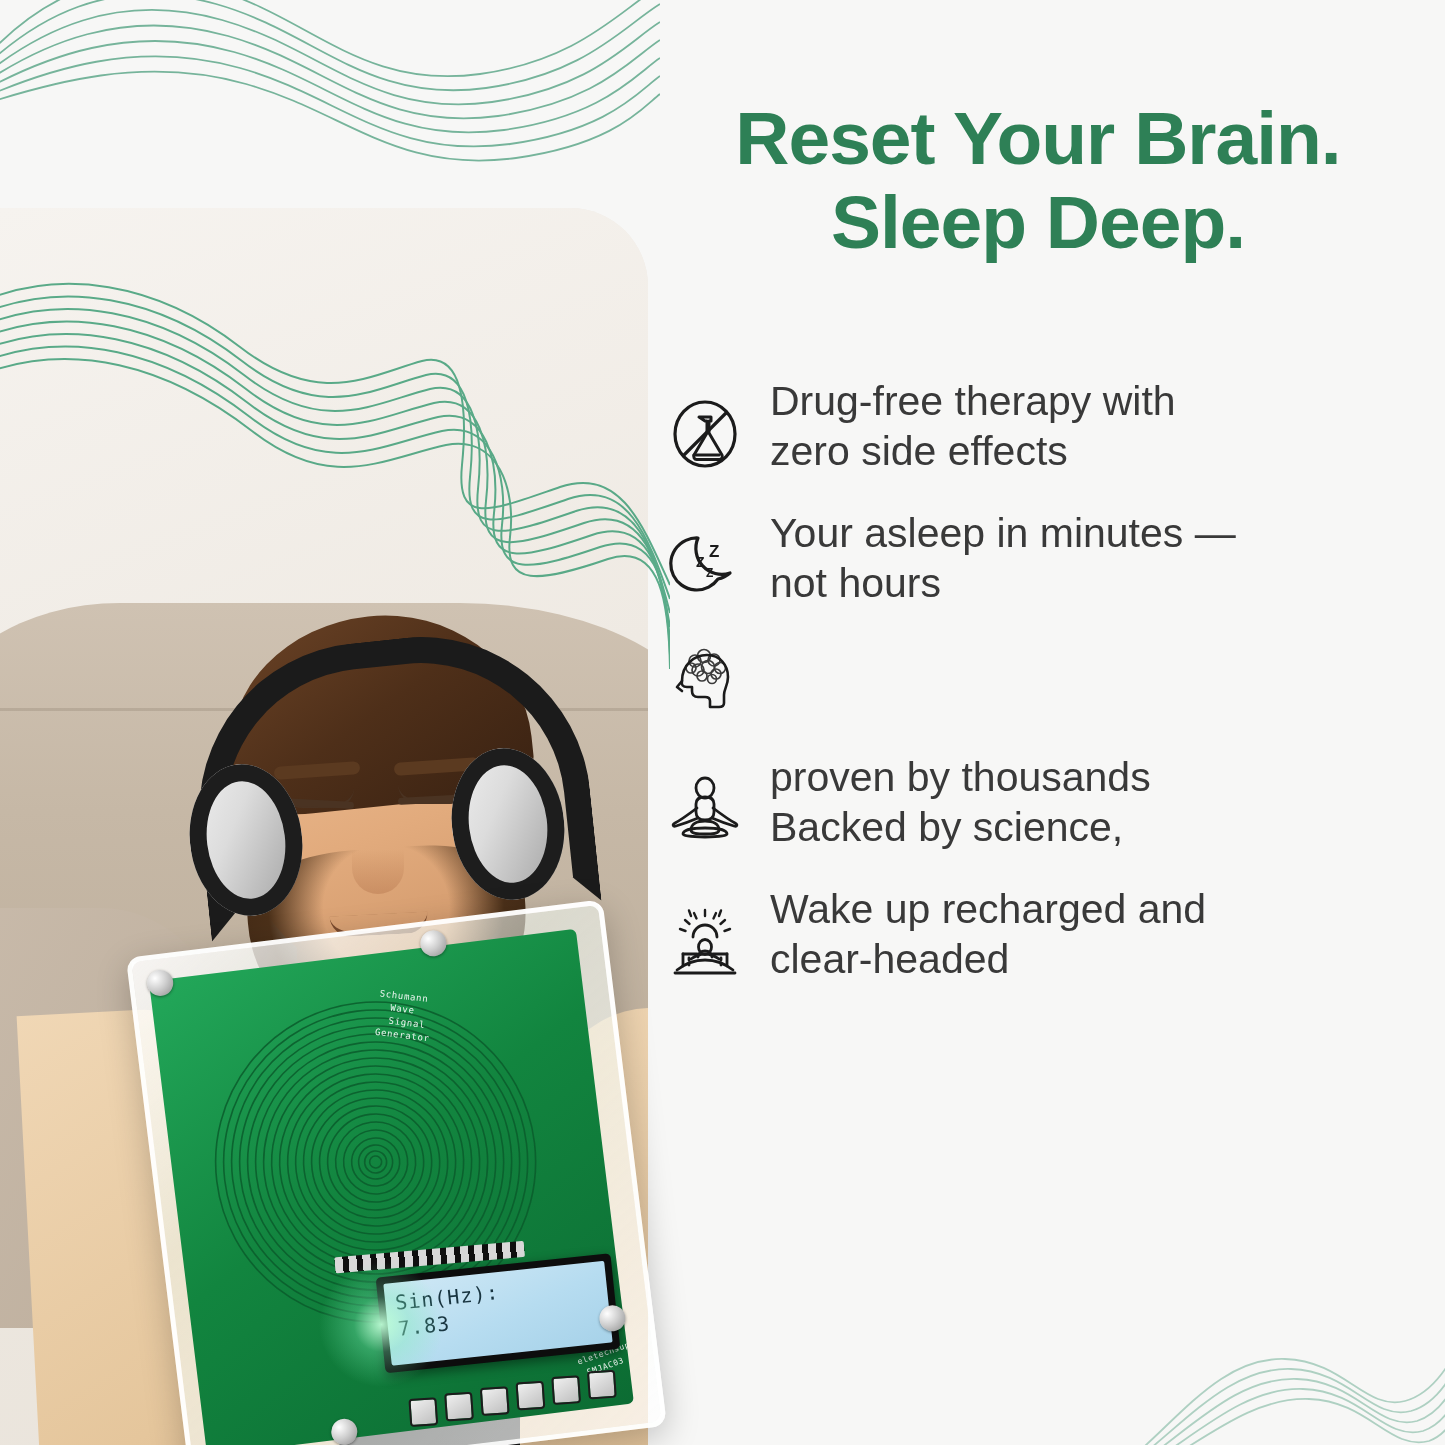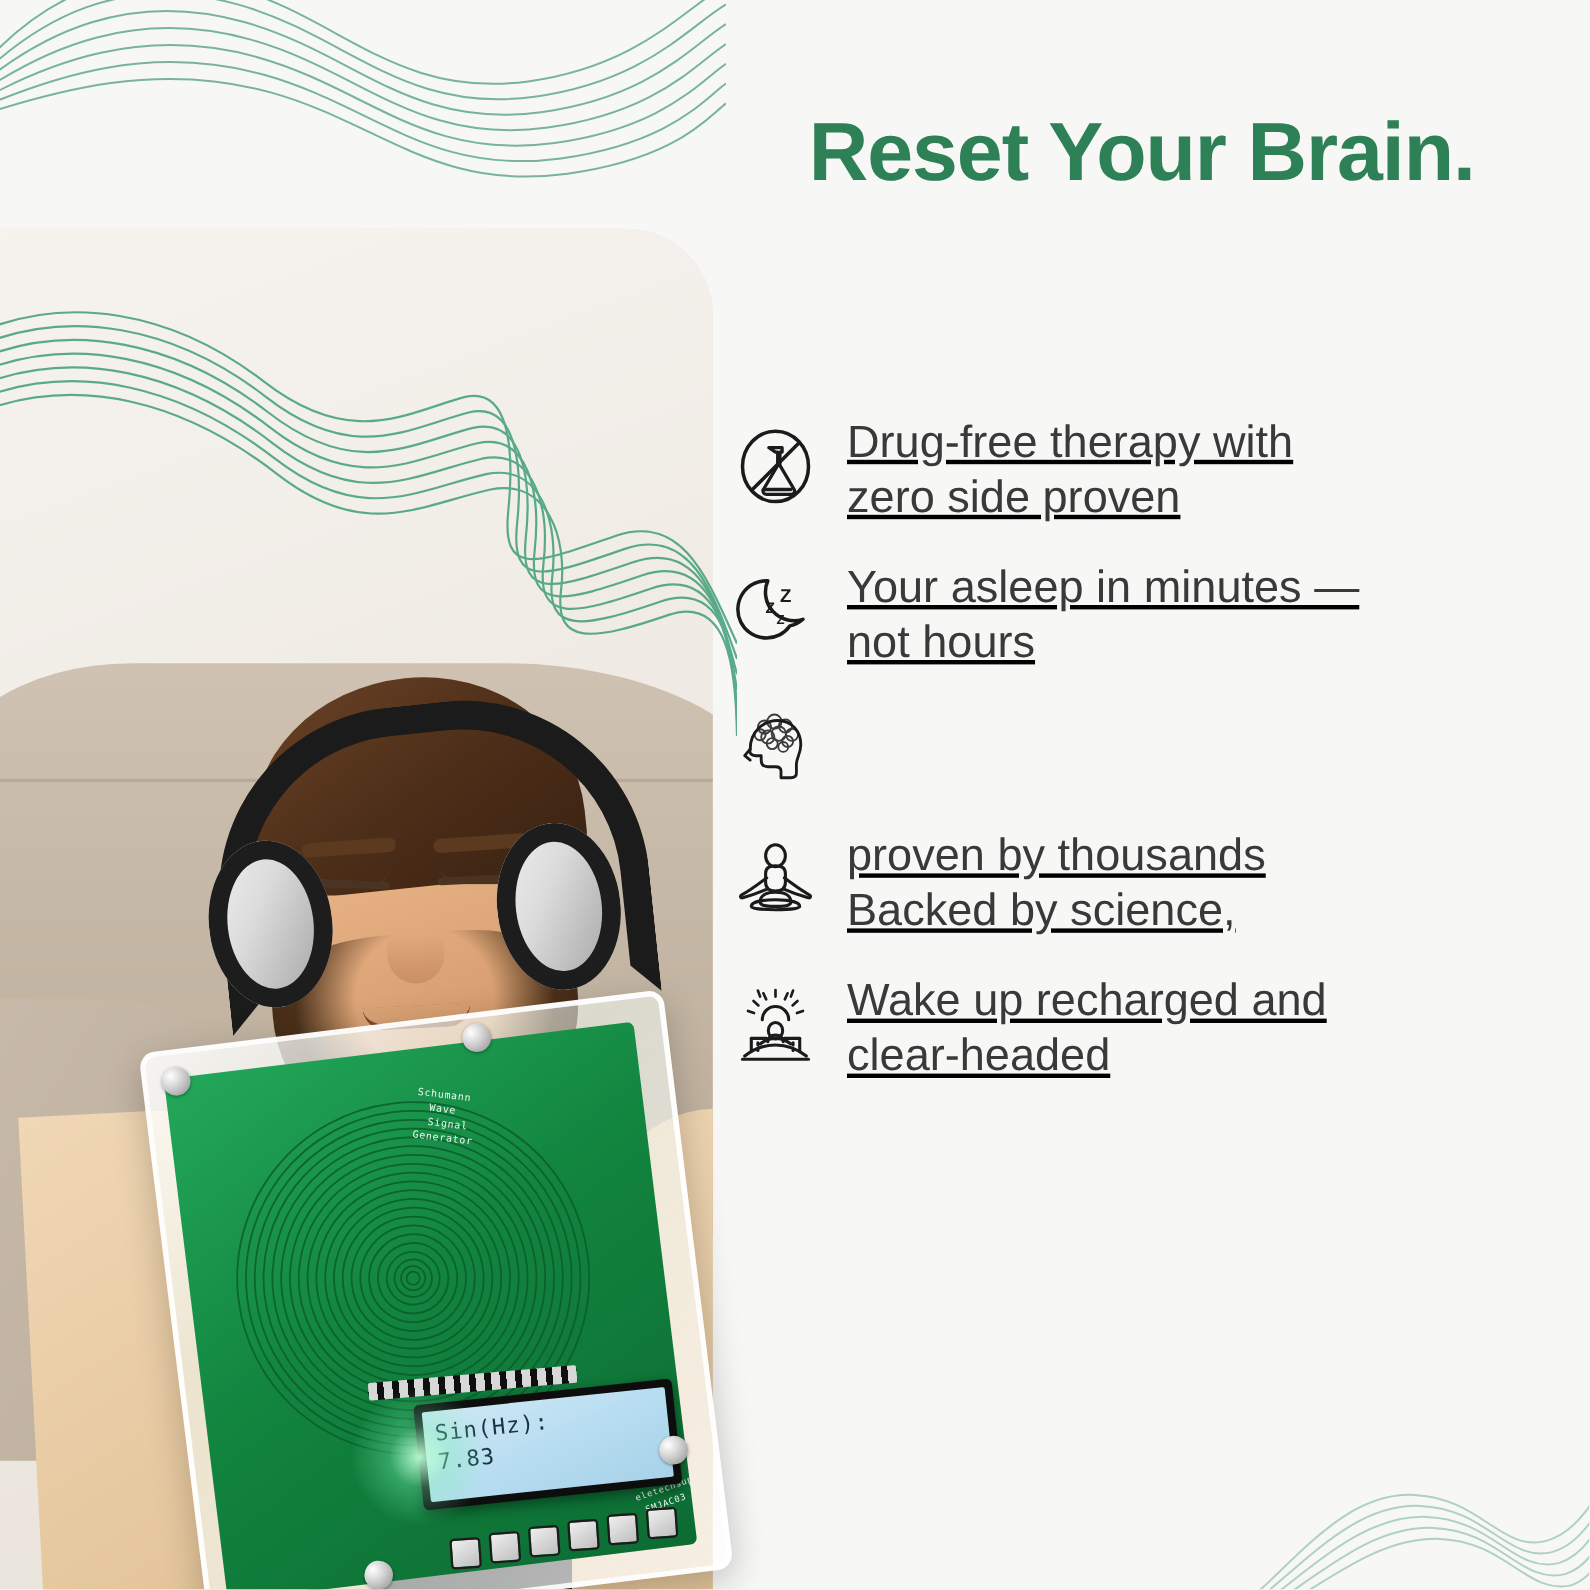--- a/index.html
+++ b/index.html
@@ -196,21 +196,21 @@
     font-family:"Liberation Sans", sans-serif;
     font-weight:bold;
     font-size:75px;line-height:84px;
     letter-spacing:-1px;
     text-align:center;
   }
   #headline .hl-line{display:block;}
 
   #features{position:absolute;left:18px;top:372px;width:740px;}
   .feature{
-    display:flex;align-items:center;gap:26px;margin-bottom:28px;text-decoration:underline;
+    display:flex;align-items:flex-end;gap:26px;margin-bottom:28px;
   }
   .feat-icon{
     flex:0 0 78px;width:78px;height:84px;display:flex;align-items:center;justify-content:center;
   }
   .feat-text{
     font-size:41px;line-height:50px;color:#393939;
     font-family:"Liberation Sans", sans-serif;
     padding-top:4px;
   }
 </style>
@@ -345,36 +345,37 @@
       <path d="M0,152 C58,112 102,62 162,64 C222,66 242,116 282,106 C308,98 322,68 330,46"></path>
       <path d="M0,158 C62,120 108,72 168,74 C228,76 248,126 288,116 C312,108 324,80 330,60"></path>
       <path d="M0,164 C66,128 114,82 174,84 C234,86 254,136 294,126 C316,118 326,92 330,74"></path>
     </g>
   </svg>
 
   <div id="right-col">
 
     <div id="headline">
       <span class="hl-line">Reset Your Brain.</span>
+      <span class="hl-line">Sleep Deep.</span>
     </div>
 
     <div id="features">
 
       <div class="feature">
         <div class="feat-icon">
           <svg width="74" height="74" viewBox="0 0 74 74" fill="none" stroke="#1b1b1b" stroke-width="3.2" stroke-linecap="round" stroke-linejoin="round">
             <ellipse cx="37" cy="37" rx="30" ry="32"></ellipse>
             <path d="M31 20 h12 v4 h-2 v12 l13 22 a3 3 0 0 1 -2.6 4.4 H28.6 A3 3 0 0 1 26 58 l13 -22 V24 h-2 z" stroke-width="3"></path>
             <path d="M26 58 H51"></path>
             <path d="M16 58 L58 16"></path>
           </svg>
         </div>
         <div class="feat-text">
           <div>Drug-free therapy with</div>
-          <div>zero side proven</div>
+          <div>zero side effects</div>
         </div>
       </div>
 
       <div class="feature">
         <div class="feat-icon">
           <svg width="74" height="74" viewBox="0 0 74 74" fill="none" stroke="#1b1b1b" stroke-width="3.2" stroke-linecap="round" stroke-linejoin="round">
             <path d="M50 50 A26 26 0 1 1 30 9 A26 26 0 0 0 62 44 A26 26 0 0 1 50 50 Z"></path>
             <text x="41" y="28" font-family="Liberation Sans, sans-serif" font-size="17" font-weight="bold" fill="#1b1b1b" stroke="none">Z</text>
             <text x="28" y="38" font-family="Liberation Sans, sans-serif" font-size="14" font-weight="bold" fill="#1b1b1b" stroke="none">Z</text>
             <text x="38" y="48" font-family="Liberation Sans, sans-serif" font-size="12" font-weight="bold" fill="#1b1b1b" stroke="none">Z</text>

